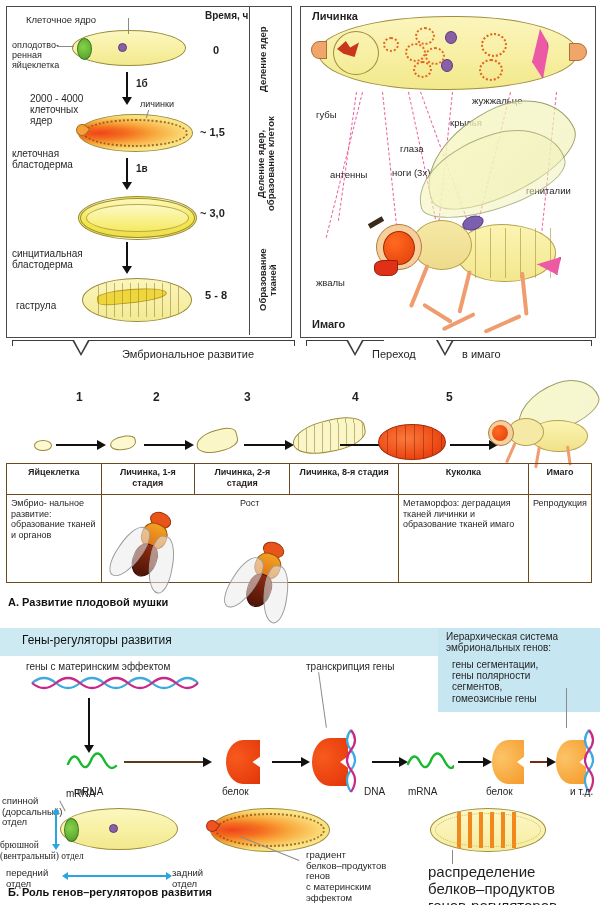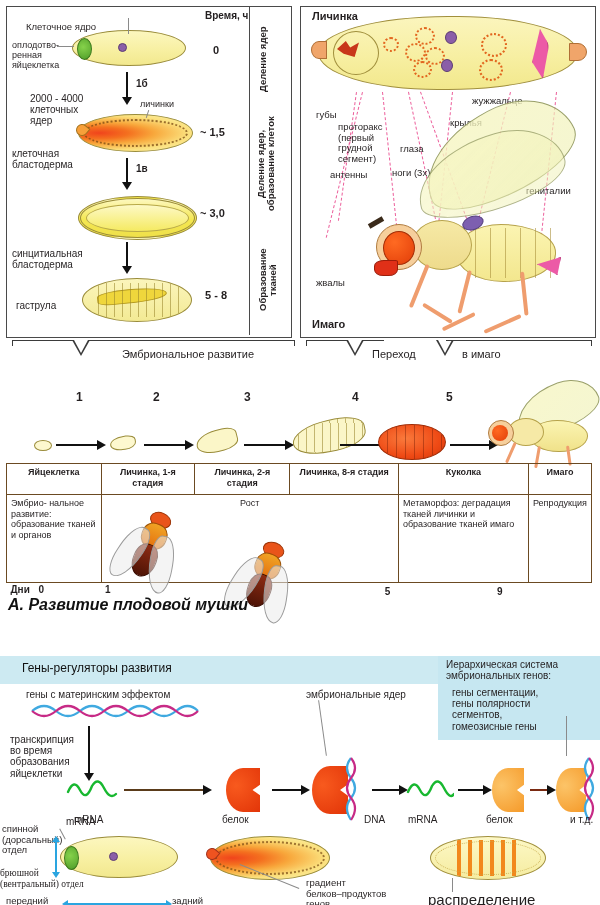--- a/index.html
+++ b/index.html
@@ -59,33 +59,33 @@
 
   
   #lctable{position:absolute;left:6px;top:463px;width:586px;border-collapse:collapse;}
   #lctable td{border:1.1px solid #6b4a22;font-size:9px;color:#231f20;
       vertical-align:top;padding:3px 4px;line-height:1.18;}
   #lctable td.ctr{text-align:center;}
   #lctable tr.hdr td{font-weight:bold;height:24px;}
   #lctable tr.days td{border:none;border-top:1.1px solid #6b4a22;font-size:10px;font-weight:bold;height:14px;}
 
   
-  #panel-b{position:absolute;left:0;top:628px;width:600px;height:213px;margin-top:28px;}
+  #panel-b{position:absolute;left:0;top:628px;width:600px;height:213px;}
   #bluebar{position:absolute;left:0;top:0;width:600px;height:28px;background:#cdeaf2;}
   #bluebox{position:absolute;left:438px;top:0;width:162px;height:84px;background:#c6e7f1;}
-  .sectitle{font-size:16px;font-weight:bold;color:#111;font-style:italic;}
+  .sectitle{font-size:11px;font-weight:bold;color:#111;}
 </style>
 </head>
 <body>
 
 <div id="panel-a">
 
   <div class="box" id="box-left"></div>
 
-  <div class="abs txt" style="left:26px;top:22px;font-size:9.5px;">Клеточное ядро</div>
+  <div class="abs txt" style="left:26px;top:15px;font-size:9.5px;">Клеточное ядро</div>
   <div class="abs txt bold" style="left:205px;top:10px;font-size:10px;">Время, ч</div>
 
   <div class="ovum yolkA" style="left:72px;top:30px;width:112px;height:34px;border-radius:50%/50%;">
     <div class="polecell" style="left:4px;top:7px;width:13px;height:20px;"></div>
     <div class="nucleus" style="left:45px;top:12px;"></div>
   </div>
   <div class="abs" style="left:128px;top:18px;width:1px;height:16px;background:#8a8a8a;"></div>
   <div class="abs" style="left:57px;top:46px;width:17px;height:1px;background:#8a8a8a;"></div>
   <div class="abs txt" style="left:12px;top:40px;width:58px;font-size:9px;">оплодотво-
 ренная
@@ -163,24 +163,20 @@
   <div class="dash" style="left:356px;top:92px;height:130px;transform:rotate(8deg);"></div>
   <div class="dash" style="left:362px;top:92px;height:150px;transform:rotate(14deg);"></div>
   <div class="dash" style="left:382px;top:92px;height:140px;transform:rotate(-6deg);"></div>
   <div class="dash" style="left:408px;top:92px;height:150px;transform:rotate(-12deg);"></div>
   <div class="dash" style="left:420px;top:92px;height:160px;transform:rotate(-20deg);"></div>
   <div class="dash" style="left:452px;top:92px;height:150px;transform:rotate(6deg);"></div>
   <div class="dash" style="left:510px;top:92px;height:130px;transform:rotate(14deg);"></div>
   <div class="dash" style="left:556px;top:92px;height:180px;transform:rotate(6deg);"></div>
 
   <div class="abs txt" style="left:316px;top:110px;font-size:9.5px;">губы</div>
-  <div class="abs txt" style="left:338px;top:122px;width:58px;font-size:9.5px;">проторакс
-(первый
-грудной
-сегмент)</div>
   <div class="abs txt" style="left:400px;top:144px;font-size:9.5px;">глаза</div>
   <div class="abs txt" style="left:330px;top:170px;font-size:9.5px;">антенны</div>
   <div class="abs txt" style="left:392px;top:168px;font-size:9.5px;">ноги (3х)</div>
   <div class="abs txt" style="left:450px;top:118px;font-size:9.5px;">крылья</div>
   <div class="abs txt" style="left:472px;top:96px;font-size:9.5px;">жужжальце</div>
   <div class="abs txt" style="left:526px;top:186px;font-size:9.5px;">гениталии</div>
   <div class="abs txt" style="left:316px;top:278px;font-size:9.5px;">жвалы</div>
 
   <div class="abs" style="left:370px;top:202px;width:200px;height:120px;">
     <div class="flywing" style="left:48px;top:-92px;width:158px;height:84px;transform:rotate(-24deg);"></div>
@@ -283,31 +279,20 @@
 тканей и
 органов</td>
       <td class="ctr" colspan="3" style="vertical-align:top;">Рост</td>
       <td>Метаморфоз:
 деградация тканей
 личинки
 и образование
 тканей имаго</td>
       <td class="ctr">Репродукция</td>
     </tr>
-    <tr class="days">
-      <td style="padding:1px 4px;">
-        <span>Дни</span>
-        <span style="margin-left:6px;">0</span>
-      </td>
-      <td style="padding:1px 4px;">1</td>
-      <td></td>
-      <td style="text-align:right;padding-right:8px;">5</td>
-      <td style="text-align:right;padding-right:26px;">9</td>
-      <td></td>
-    </tr>
   </tbody>
     </table>
 
   <div class="abs" style="left:124px;top:508px;width:60px;height:84px;transform:rotate(22deg);">
     <div class="abs" style="left:14px;top:4px;width:20px;height:14px;border-radius:50%;background:#e9541a;border:1px solid #9c3306;"></div>
     <div class="abs" style="left:12px;top:16px;width:24px;height:24px;border-radius:44%;background:linear-gradient(180deg,#f0a324,#e4700f);border:1px solid #9c5306;"></div>
     <div class="abs" style="left:13px;top:38px;width:22px;height:32px;border-radius:42% 42% 50% 50%;background:linear-gradient(180deg,#8d2b13,#4e1406);border:1px solid #3a0d03;"></div>
     <div class="abs" style="left:-4px;top:24px;width:22px;height:56px;border:1px solid #9a9a9a;border-radius:50% 40% 60% 45%;background:rgba(235,235,235,.55);transform:rotate(12deg);"></div>
     <div class="abs" style="left:30px;top:24px;width:22px;height:56px;border:1px solid #9a9a9a;border-radius:40% 50% 45% 60%;background:rgba(235,235,235,.55);transform:rotate(-12deg);"></div>
   </div>
@@ -322,39 +307,35 @@
   <div class="abs sectitle" style="left:8px;top:596px;">А. Развитие плодовой мушки</div>
 </div>
 
 <div id="panel-b">
   <div id="bluebar"></div>
   <div id="bluebox"></div>
 
   <div class="abs txt" style="left:22px;top:6px;font-size:12px;color:#111;">Гены-регуляторы развития</div>
 
   <div class="abs txt" style="left:26px;top:33px;font-size:10px;">гены с материнским эффектом</div>
-  <div class="abs txt" style="left:306px;top:33px;font-size:10px;">эмбриональные ядер</div>
+  <div class="abs txt" style="left:306px;top:33px;font-size:10px;">транскрипция гены</div>
 
   <div class="abs txt" style="left:446px;top:3px;width:150px;font-size:10px;font-weight:normal;">Иерархическая система
 эмбриональных генов:</div>
   <div class="abs txt" style="left:452px;top:31px;width:146px;font-size:10px;">гены сегментации,
 гены полярности
 сегментов,
 гомеозисные гены</div>
 
   <svg class="abs" style="left:30px;top:45px;" width="172" height="20">
     <path d="M2,10 Q14,0 26,10 T50,10 T74,10 T98,10 T122,10 T146,10 T168,10" fill="none" stroke="#3fa9e0" stroke-width="2.2"></path>
     <path d="M2,10 Q14,20 26,10 T50,10 T74,10 T98,10 T122,10 T146,10 T168,10" fill="none" stroke="#c72a86" stroke-width="2.2"></path>
   </svg>
 
   <div class="arrowv" style="left:88px;top:70px;height:48px;"></div>
-  <div class="abs txt" style="left:10px;top:78px;width:76px;font-size:10px;">транскрипция
-во время
-образования
-яйцеклетки</div>
 
   <svg class="abs" style="left:66px;top:120px;" width="52" height="26">
     <path d="M2,16 q6,-14 12,-2 t12,-4 q6,-10 12,2 t12,6" fill="none" stroke="#18b830" stroke-width="2.4" stroke-linecap="round"></path>
   </svg>
   <div class="arrowh" style="left:124px;top:133px;width:80px;background:#5a3b1a;"></div>
 
   <div class="abs" style="left:226px;top:112px;width:34px;height:44px;border-radius:50% 0 0 50%/50%;
        background:radial-gradient(circle at 30% 40%,#f85a1e,#e23508);clip-path:polygon(0 0,100% 0,100% 38%,78% 50%,100% 62%,100% 100%,0 100%);"></div>
   <div class="arrowh" style="left:272px;top:133px;width:30px;"></div>
 
@@ -435,13 +416,14 @@
     <div class="abs" style="left:26px;top:3px;width:62px;bottom:3px;
         background:repeating-linear-gradient(90deg,#f2881c 0 4px,transparent 4px 11px);"></div>
     <div class="abs" style="left:4px;top:4px;right:4px;bottom:4px;border:1.5px dotted #c6a94a;border-radius:50%/50%;opacity:.8;"></div>
   </div>
   <div class="abs" style="left:452px;top:222px;width:1px;height:14px;background:#8a8a8a;"></div>
   <div class="abs txt" style="left:428px;top:236px;width:146px;font-size:15px;">распределение
 белков–продуктов
 генов-регуляторов
 развития</div>
 
+  <div class="abs sectitle" style="left:8px;top:258px;">Б. Роль генов–регуляторов развития</div>
 </div>
 
 </body></html>

